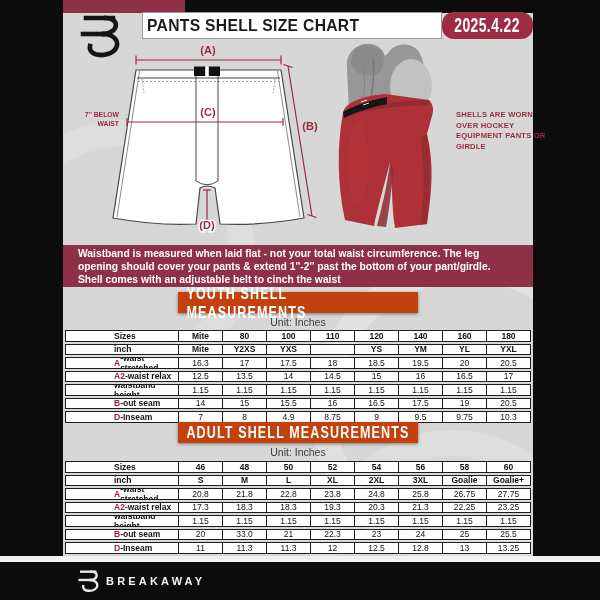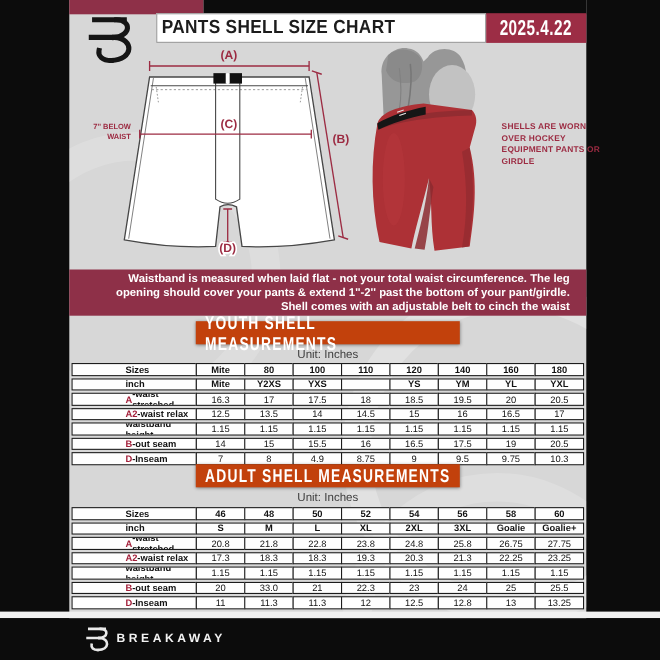--- a/index.html
+++ b/index.html
@@ -10,31 +10,31 @@
   .deco1{width:260px;height:260px;right:-90px;top:255px;}
   .deco2{width:230px;height:230px;right:-60px;top:430px;border-color:rgba(255,255,255,0.18);}
   .deco3{width:210px;height:210px;left:-70px;top:120px;border-color:rgba(255,255,255,0.16);}
 
   
   .bar-maroon{position:absolute;left:63px;top:0;width:122px;height:13px;background:var(--maroon,#8e3048);z-index:4;}
   .bar-black{position:absolute;left:185px;top:0;width:348px;height:13px;background:#0c0c0c;z-index:4;}
   .logo-box{position:absolute;left:80px;top:9px;width:46px;height:52px;z-index:5;}
   .title-box{position:absolute;left:142px;top:12px;width:300px;height:27px;background:#ffffff;border:1px solid #9a9a9a;box-sizing:border-box;display:flex;align-items:center;padding-left:4px;z-index:5;}
   .title-box span{font-size:16px;font-weight:600;color:#1c1c1c;letter-spacing:.3px;display:inline-block;transform:scale(.98,1.08);transform-origin:left center;}
-  .date-box{position:absolute;left:442px;top:12px;width:91px;height:27px;background:var(--datered,#9c2d45);display:flex;align-items:center;justify-content:center;z-index:5;}
+  .date-box{position:absolute;left:442px;top:12px;width:91px;height:27px;background:var(--datered,#9c2d45);display:flex;align-items:center;justify-content:center;z-index:5;border-radius:12px;}
   .date-box span{color:#fff;font-weight:bold;font-size:17px;display:inline-block;transform:scale(.82,1.15);letter-spacing:.5px;}
 
   
   .diagram-svg{position:absolute;left:63px;top:40px;z-index:3;}
   .photo-svg{position:absolute;left:333px;top:38px;z-index:3;}
   .photo-note{position:absolute;left:456px;top:110px;width:90px;z-index:3;font-size:7.6px;font-weight:bold;color:var(--diagred,#9c2b42);line-height:10.5px;letter-spacing:.2px;}
 
   
   .info-band{position:absolute;left:63px;top:245px;width:470px;height:42px;background:var(--maroon,#8e3048);color:#fff;z-index:3;
-    font-size:10.3px;font-weight:bold;text-align:right;line-height:13px;padding:2px 15px;box-sizing:border-box;}
+    font-size:10.3px;font-weight:bold;text-align:left;line-height:13px;padding:2px 15px;box-sizing:border-box;}
 
   
   .banner{position:absolute;left:178px;width:240px;height:21px;background:#c2410c;border-radius:0;display:flex;align-items:center;justify-content:center;z-index:3;box-shadow:0 1px 3px rgba(0,0,0,.45);}
   .banner span{color:#fff;font-weight:bold;font-size:13.5px;letter-spacing:1.2px;display:inline-block;transform:scale(.93,1.25);}
   .banner-youth{top:292px;}
   .banner-adult{top:422px;}
   .unit{position:absolute;left:63px;width:470px;text-align:center;font-size:10.5px;color:#3d3d3d;z-index:3;}
   .unit-youth{top:316px;}
   .unit-adult{top:446px;}
 

